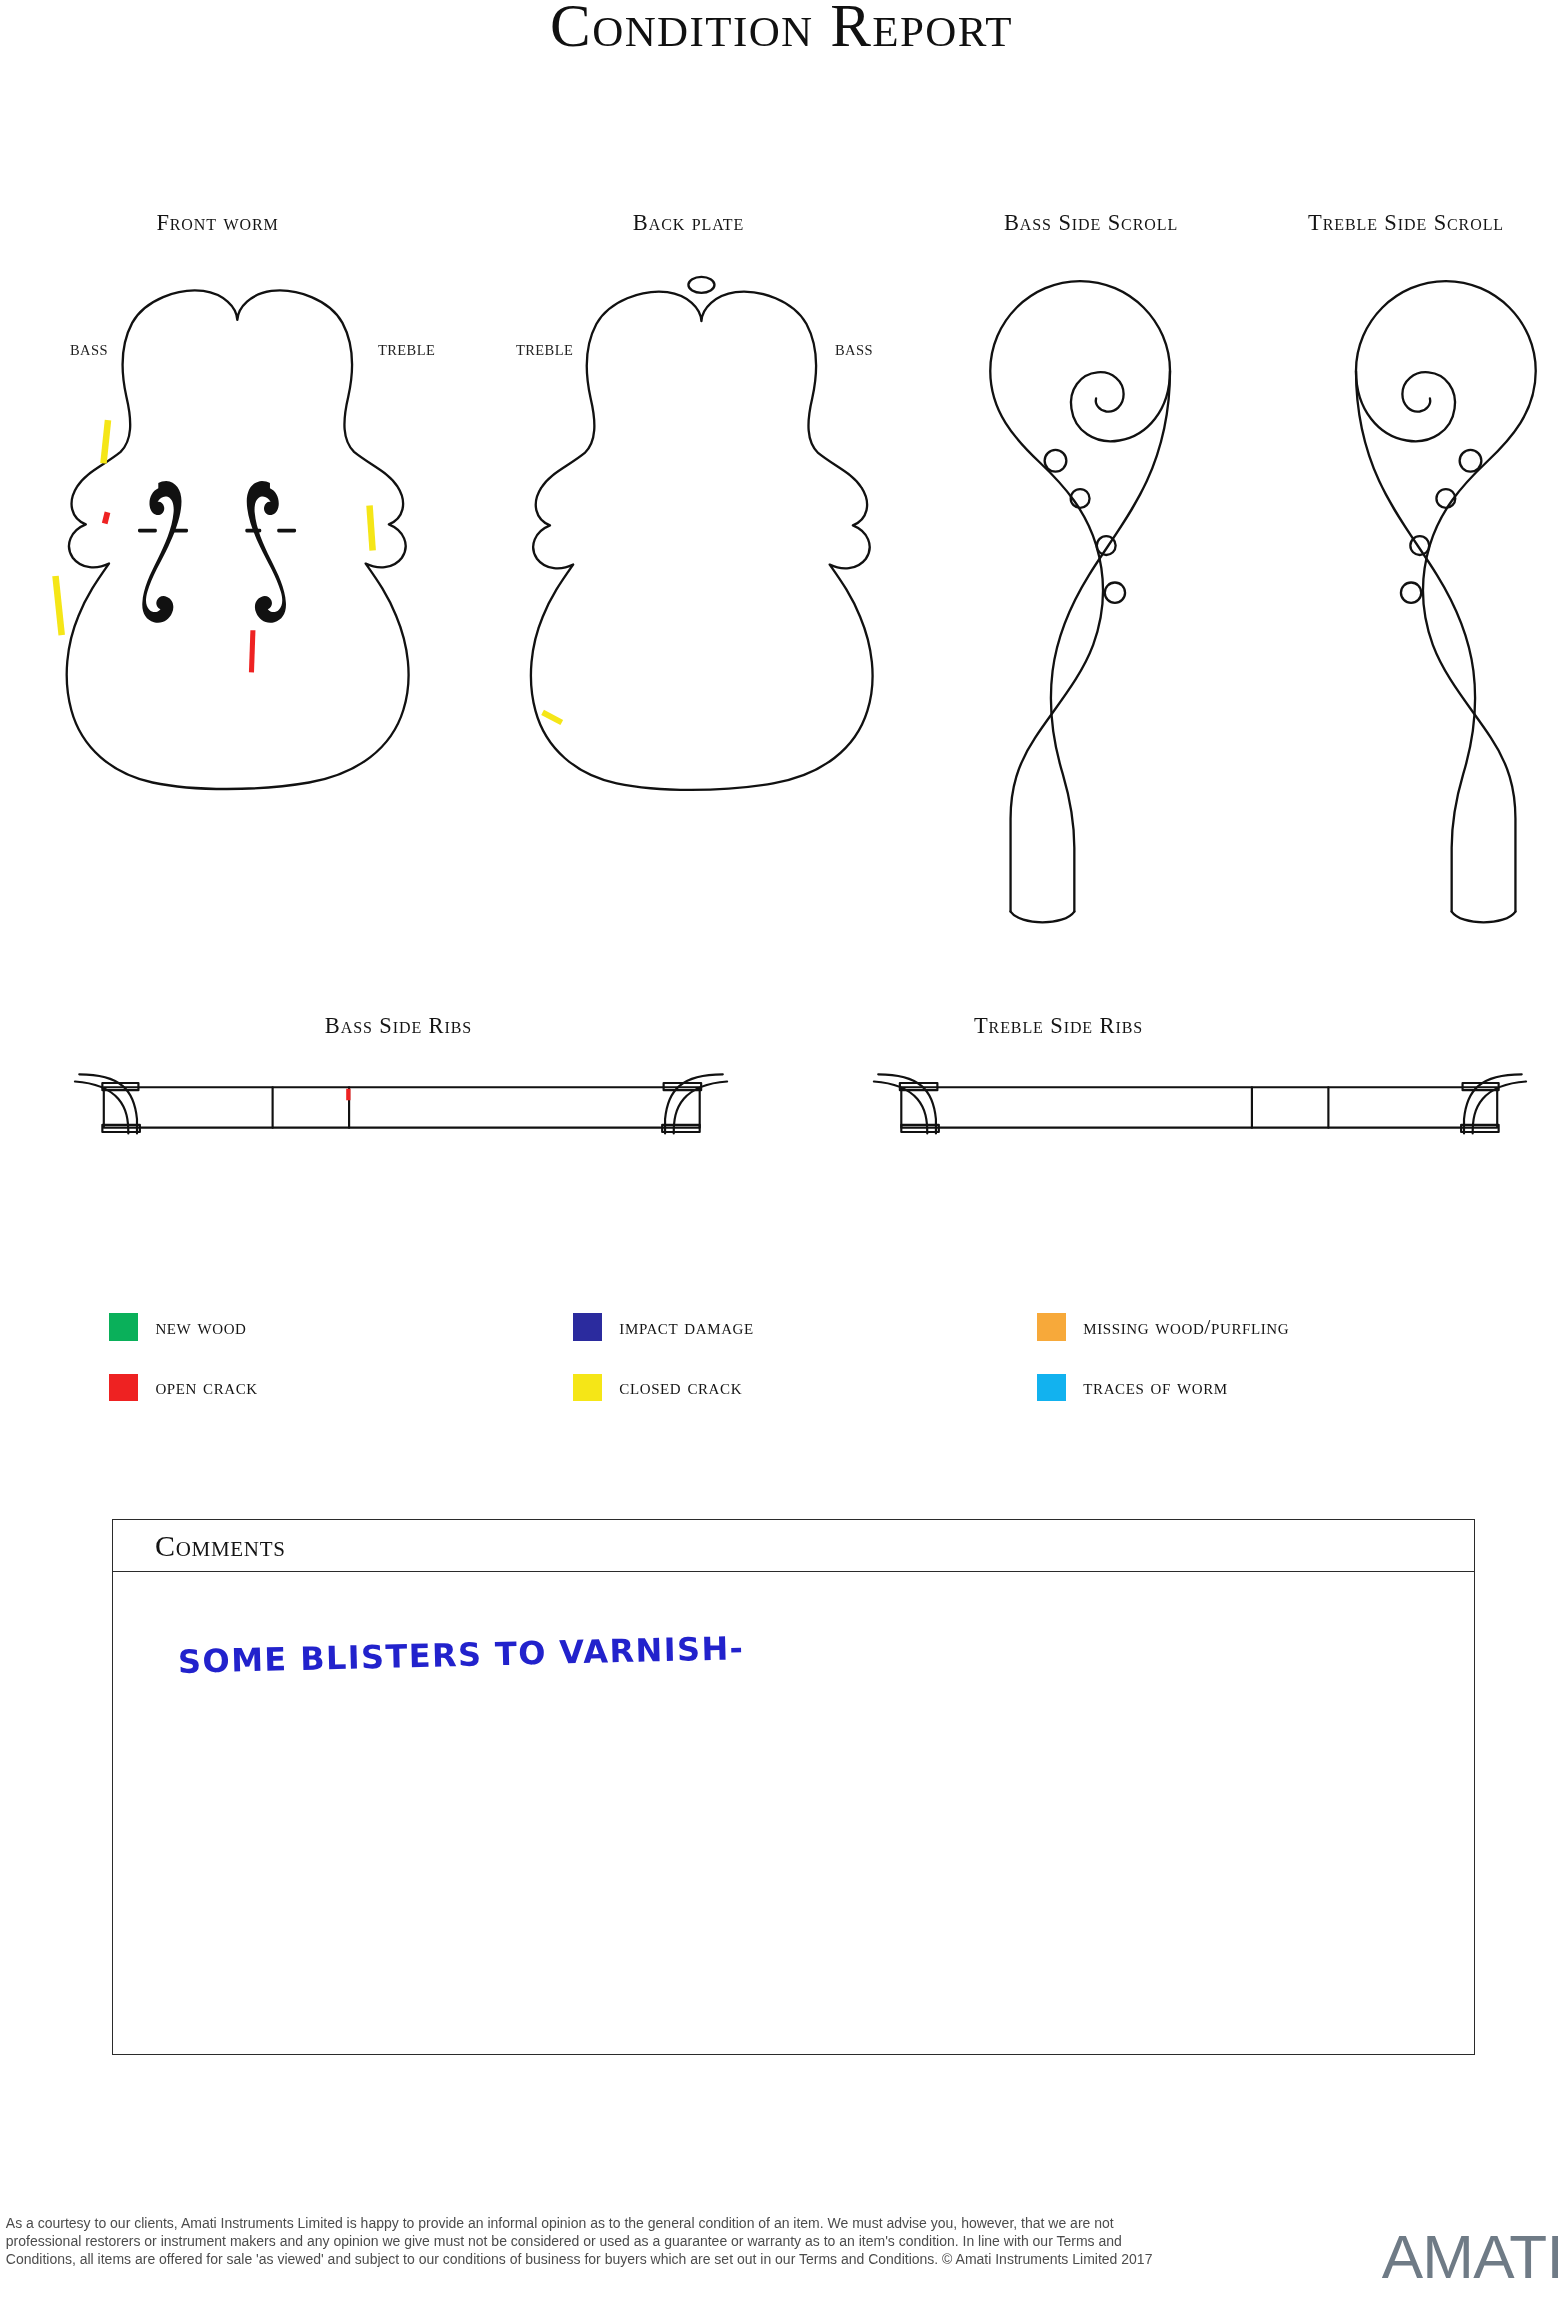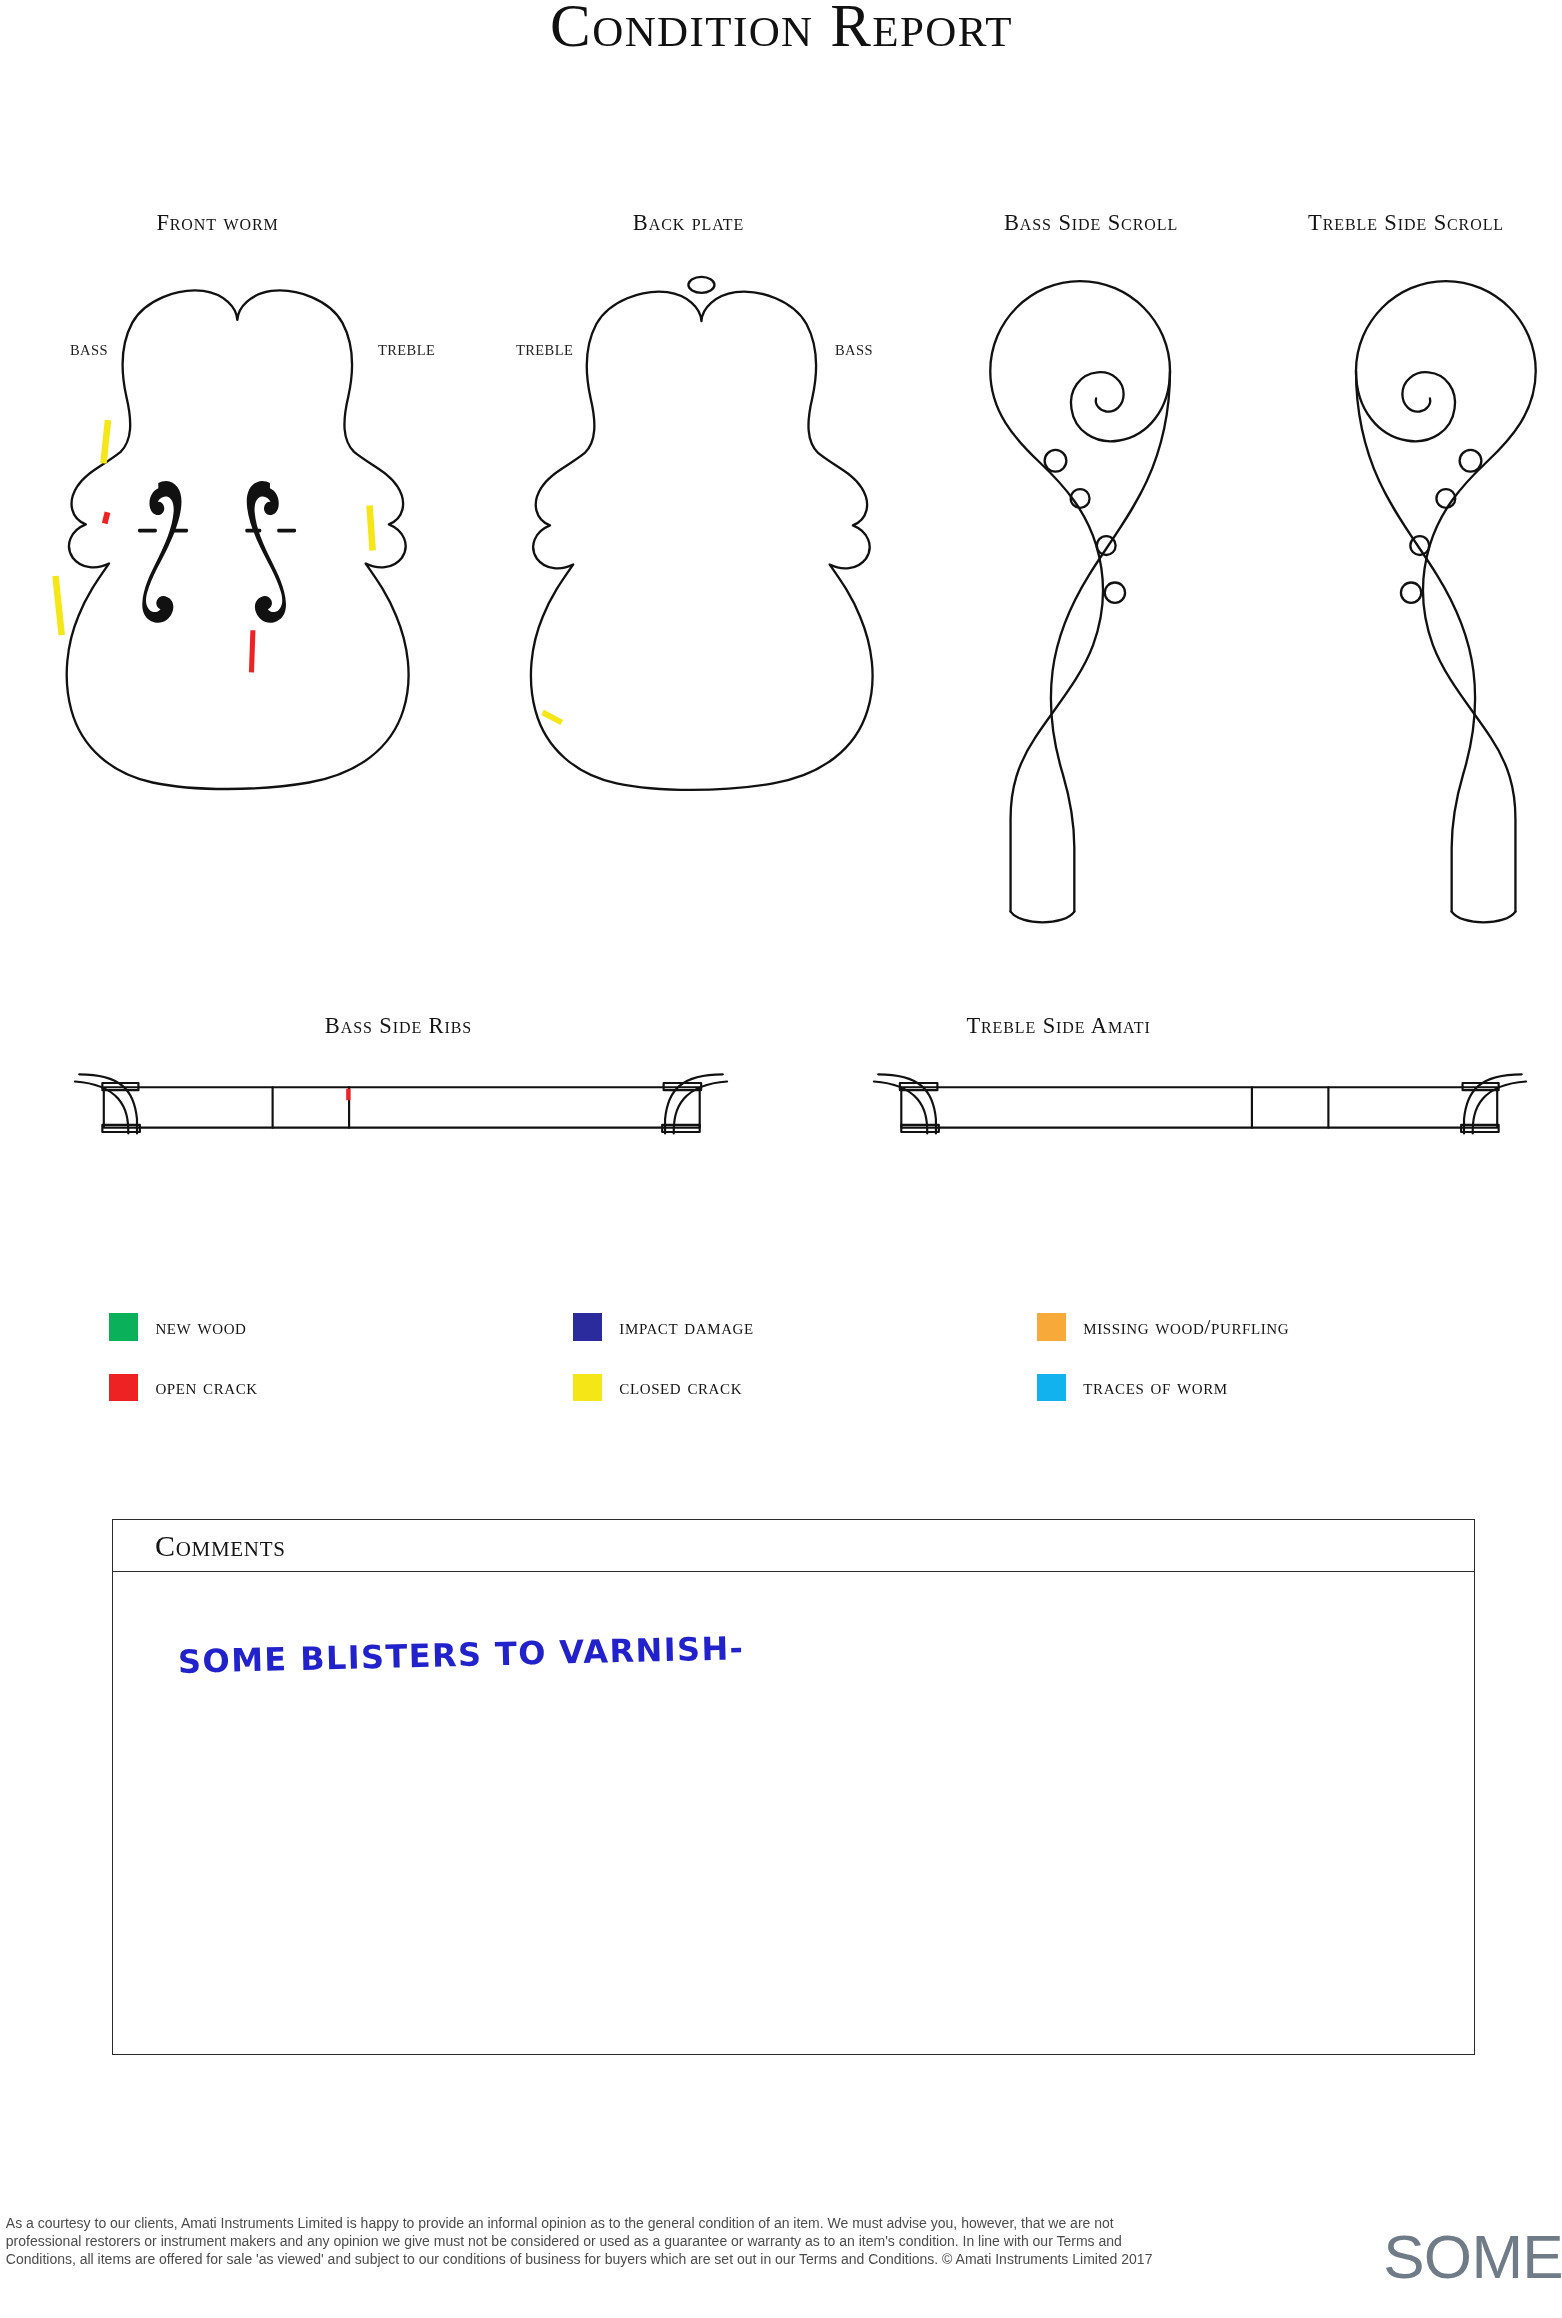--- a/index.html
+++ b/index.html
@@ -366,21 +366,21 @@
       <circle cx="126" cy="266" r="15"></circle>
       <circle cx="160" cy="318" r="13"></circle>
       <circle cx="196" cy="383" r="13"></circle>
       <circle cx="208" cy="448" r="14"></circle>
     </g>
   </g>
 </svg>
 </div>
 
 <div class="caption" style="left:239px; top:1013px; width:319px;">Bass Side Ribs</div>
-<div class="caption" style="left:899px; top:1013px; width:319px;">Treble Side Amati</div>
+<div class="caption" style="left:899px; top:1013px; width:319px;">Treble Side Ribs</div>
 
 <div class="diagram" style="left:72px; top:1044px;">
 <svg width="710" height="101" viewBox="0 0 980 140">
   <g fill="none" stroke="#111" stroke-width="3" stroke-linejoin="round" stroke-linecap="round">
     <path d="M8 42 C 34 42, 54 46, 68 58 C 80 68, 86 84, 88 104 L 88 124"></path>
     <path d="M2 52 C 30 54, 50 62, 62 76 C 74 90, 76 106, 76 124"></path>
     <rect x="40" y="54" width="50" height="10"></rect>
     <rect x="40" y="112" width="52" height="10"></rect>
     <rect x="42" y="60" width="826" height="56"></rect>
     <line x1="276" y1="60" x2="276" y2="116"></line>
@@ -451,15 +451,15 @@
   <div class="comments-header">
     <span>Comments</span>
   </div>
   <div class="comments-body">
     <div class="handwriting">SOME BLISTERS TO VARNISH-</div>
   </div>
 </div>
 
 <div class="footer">
   <div class="footer-text">As a courtesy to our clients, Amati Instruments Limited is happy to provide an informal opinion as to the general condition of an item. We must advise you, however, that we are not professional restorers or instrument makers and any opinion we give must not be considered or used as a guarantee or warranty as to an item's condition. In line with our Terms and Conditions, all items are offered for sale 'as viewed' and subject to our conditions of business for buyers which are set out in our Terms and Conditions. © Amati Instruments Limited 2017</div>
-  <div class="brand">SOME</div>
+  <div class="brand">AMATI</div>
 </div>
 
 
 </body></html>

